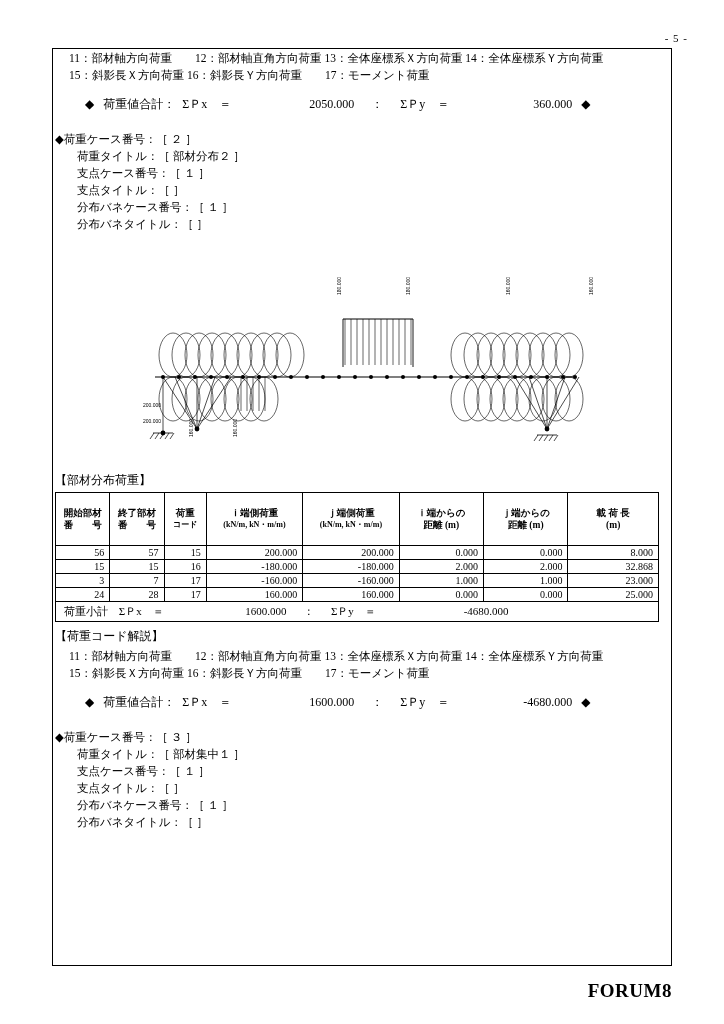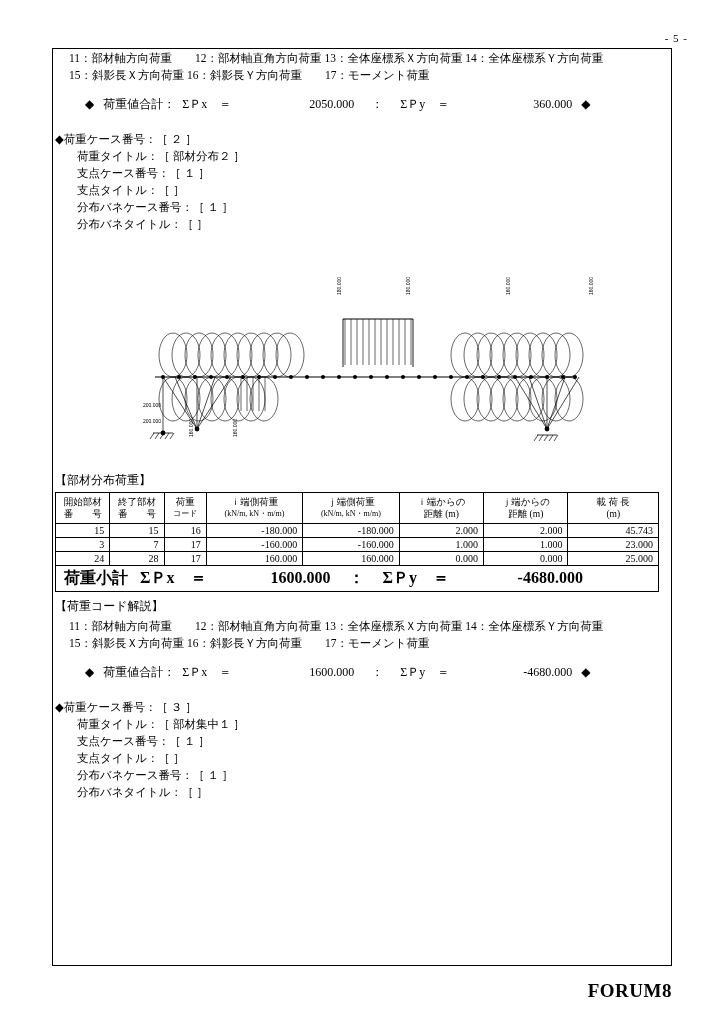--- a/index.html
+++ b/index.html
@@ -83,42 +83,41 @@
     font-size: 9.5px;
     font-family: "Liberation Serif", serif;
   }
   table.dist th, table.dist td {
     border: 1px solid #000;
     padding: 1px 3px;
     text-align: center;
     vertical-align: middle;
   }
   table.dist thead th {
-    font-weight: normal;
+    font-weight: bold;
     line-height: 12px;
-    padding: 3px 2px;
+    padding: 14px 2px;
     font-size: 9.5px;
   }
   table.dist thead th .sub {
     font-size: 8px;
   }
   table.dist tbody td {
     font-family: "Liberation Serif", serif;
     font-size: 10px;
     padding: 0 5px;
     line-height: 13px;
   }
   table.dist tbody td.num { text-align: right; }
   .subtotal {
     border: 1px solid #000;
     border-top: none;
-    font-size: 16px;
+    font-size: 11px;
     padding: 2px 8px;
     white-space: nowrap;
-    font-weight: bold;
   }
   .subtotal .n { display: inline-block; text-align: right; }
 
   .footer-logo {
     position: absolute;
     right: 52px;
     bottom: 22px;
     font-family: "Liberation Serif", serif;
     font-size: 19px;
     letter-spacing: 0.5px;
@@ -348,28 +347,38 @@
             <div>距離 (m)</div>
           </th>
           <th style="width:15%">
             <div>載 荷 長</div>
             <div>(m)</div>
           </th>
         </tr>
       </thead>
       <tbody>
         <tr>
+          <td class="num">56</td>
+          <td class="num">57</td>
+          <td class="num">15</td>
+          <td class="num">200.000</td>
+          <td class="num">200.000</td>
+          <td class="num">0.000</td>
+          <td class="num">0.000</td>
+          <td class="num">8.000</td>
+        </tr>
+        <tr>
           <td class="num">15</td>
           <td class="num">15</td>
           <td class="num">16</td>
           <td class="num">-180.000</td>
           <td class="num">-180.000</td>
           <td class="num">2.000</td>
           <td class="num">2.000</td>
-          <td class="num">45.743</td>
+          <td class="num">32.868</td>
         </tr>
         <tr>
           <td class="num">3</td>
           <td class="num">7</td>
           <td class="num">17</td>
           <td class="num">-160.000</td>
           <td class="num">-160.000</td>
           <td class="num">1.000</td>
           <td class="num">1.000</td>
           <td class="num">23.000</td>

